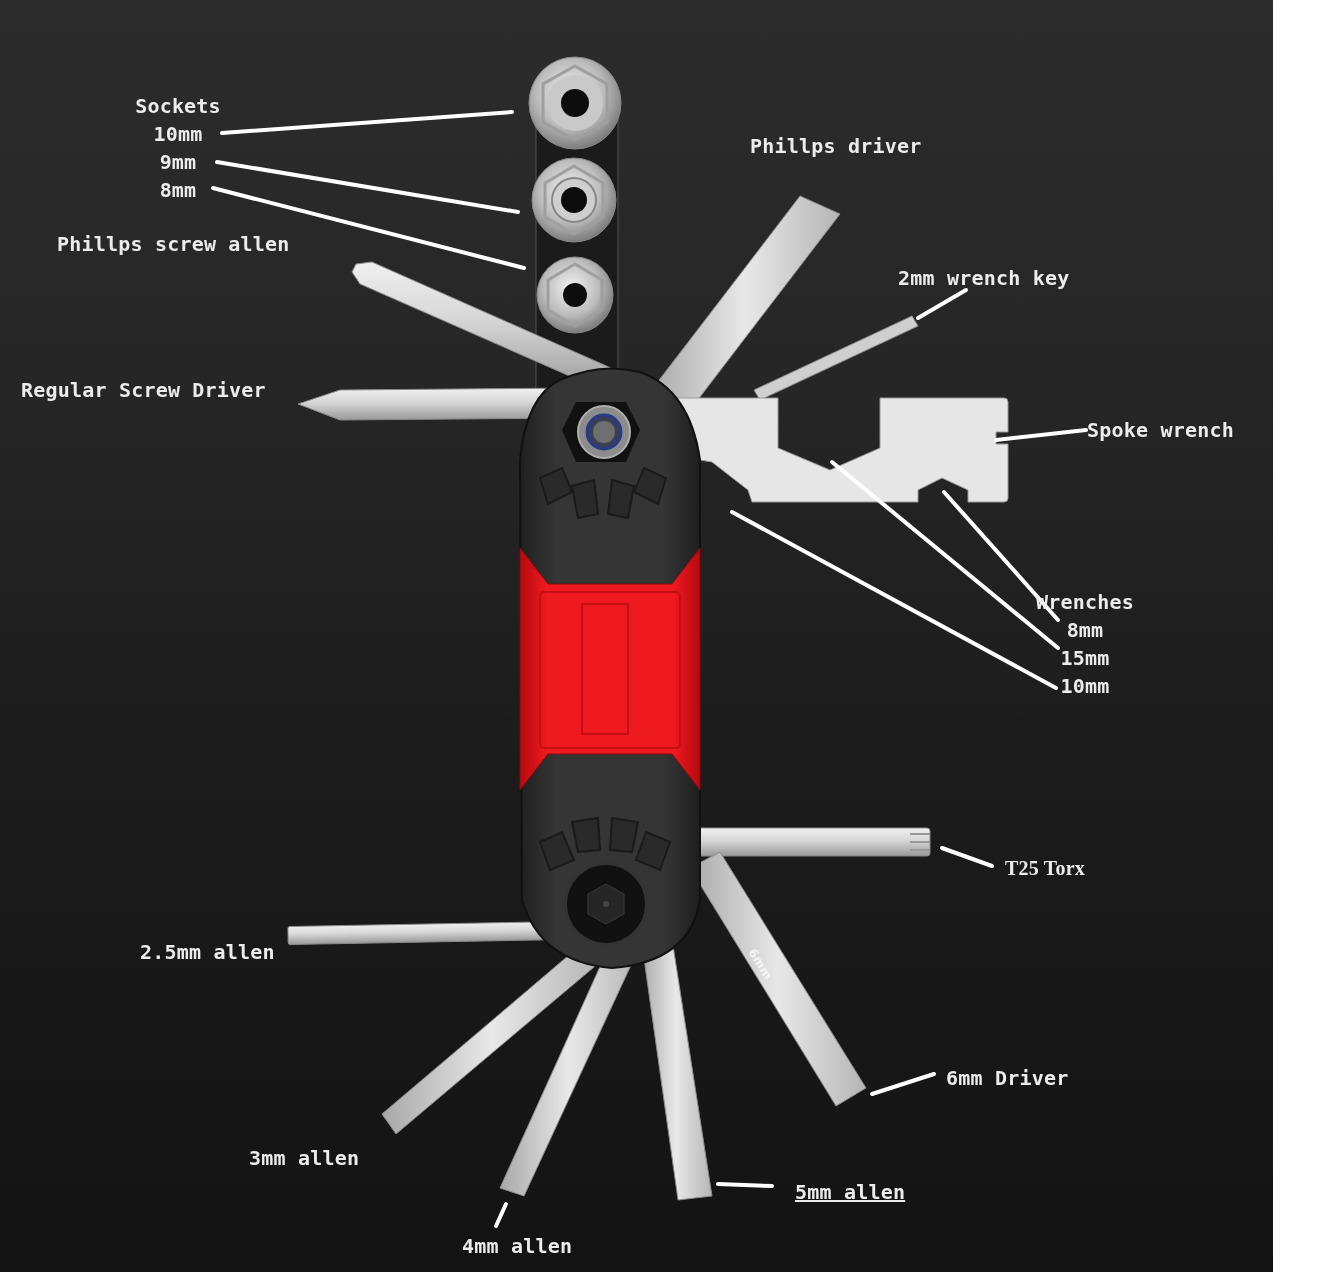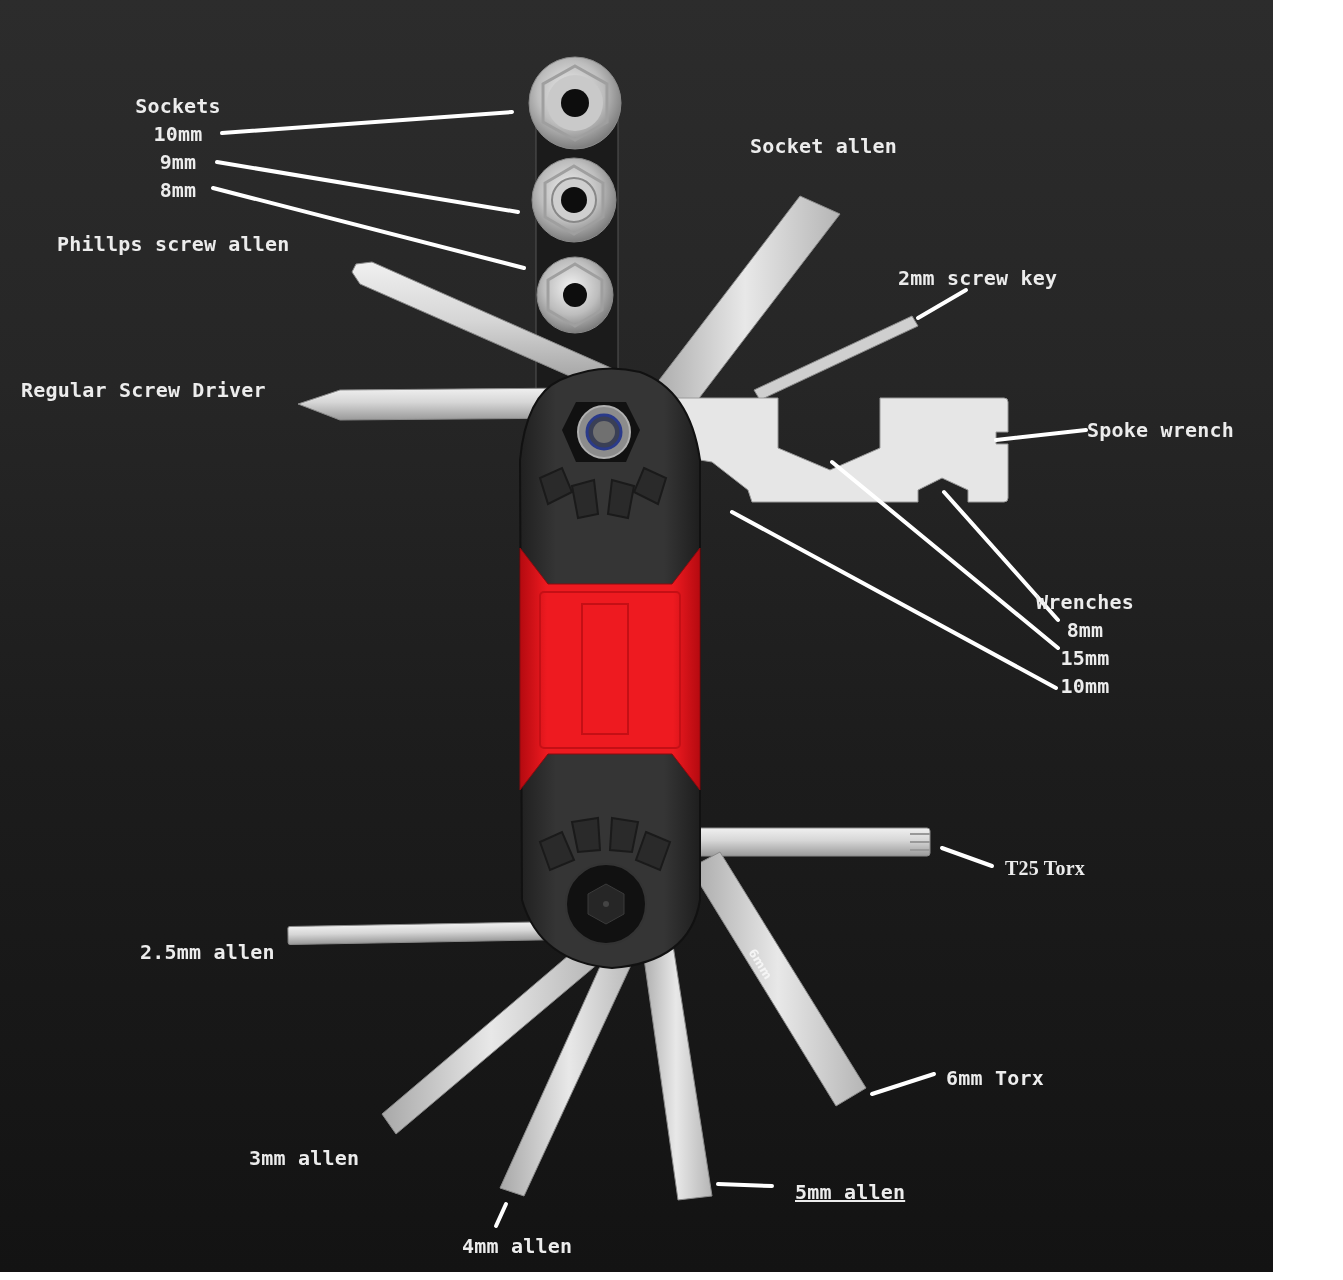--- a/index.html
+++ b/index.html
@@ -181,26 +181,26 @@
       <line x1="506" y1="1204" x2="496" y2="1226"></line>
     </g>
   </svg>
 
   <div class="label center" style="left:178px; top:94px;">Sockets</div>
   <div class="label center" style="left:178px; top:122px;">10mm</div>
   <div class="label center" style="left:178px; top:150px;">9mm</div>
   <div class="label center" style="left:178px; top:178px;">8mm</div>
   <div class="label" style="left:57px; top:232px;">Phillps screw allen</div>
   <div class="label" style="left:21px; top:378px;">Regular Screw Driver</div>
-  <div class="label" style="left:750px; top:134px;">Socket allen</div>
-  <div class="label" style="left:898px; top:266px;">2mm screw key</div>
+  <div class="label" style="left:750px; top:134px;">Phillps driver</div>
+  <div class="label" style="left:898px; top:266px;">2mm wrench key</div>
   <div class="label" style="left:1087px; top:418px;">Spoke wrench</div>
   <div class="label center" style="left:1085px; top:590px;">Wrenches</div>
   <div class="label center" style="left:1085px; top:618px;">8mm</div>
   <div class="label center" style="left:1085px; top:646px;">15mm</div>
   <div class="label center" style="left:1085px; top:674px;">10mm</div>
   <div class="label" style="left:1005px; top:856px;font-family:Liberation Serif, serif;">T25 Torx</div>
   <div class="label" style="left:114px; top:940px;margin-left:26px;">2.5mm allen</div>
-  <div class="label" style="left:946px; top:1066px;">6mm Torx</div>
+  <div class="label" style="left:946px; top:1066px;">6mm Driver</div>
   <div class="label" style="left:249px; top:1126px;margin-top:20px;">3mm allen</div>
   <div class="label" style="left:795px; top:1180px;text-decoration:underline;">5mm allen</div>
   <div class="label" style="left:462px; top:1234px;">4mm allen</div>
 </div>
 
 </body></html>

